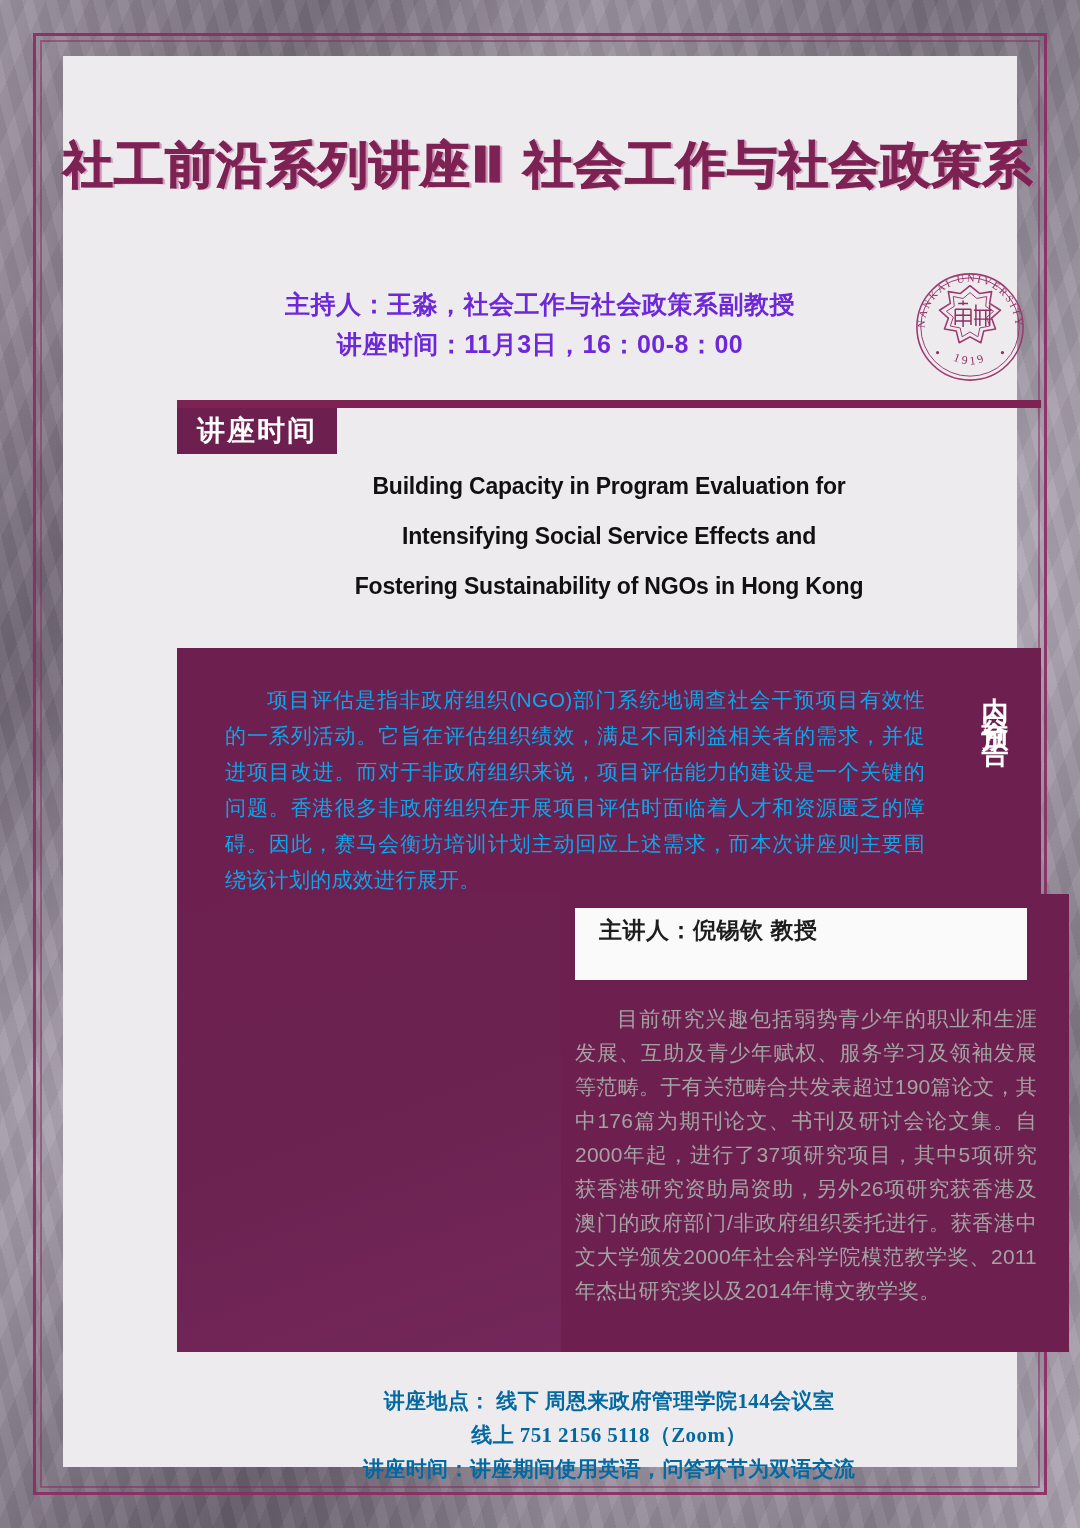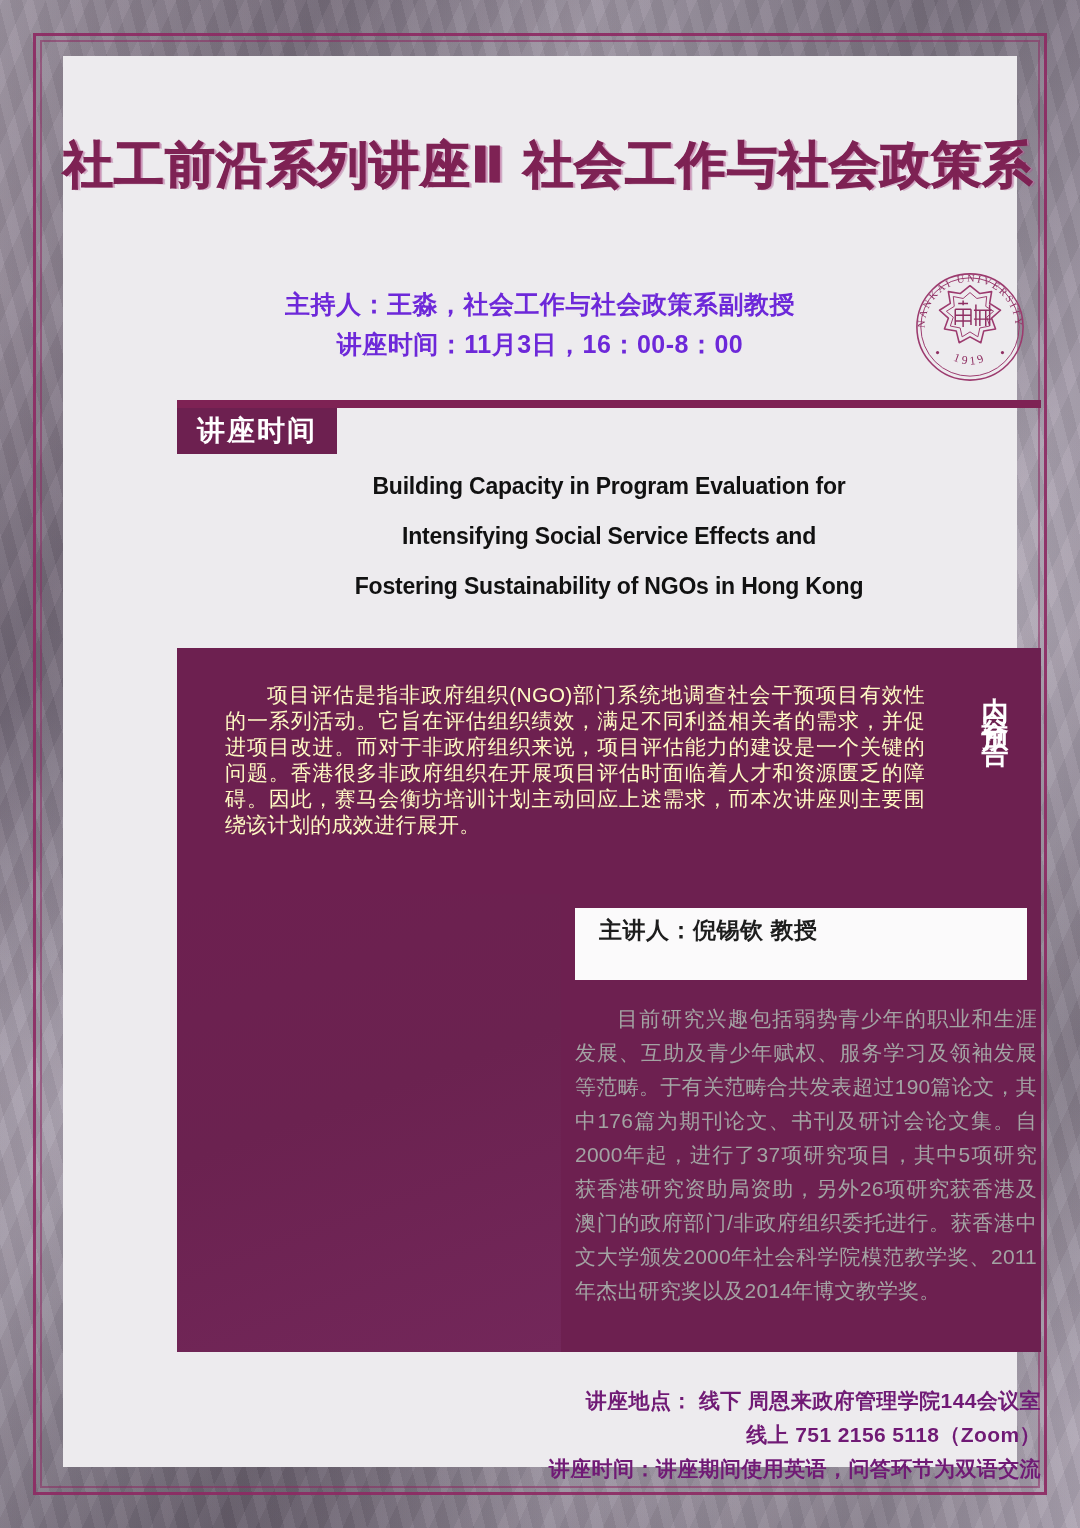--- a/index.html
+++ b/index.html
@@ -76,33 +76,33 @@
     letter-spacing:-.2px;
   }
   .topic-title div{white-space:nowrap;}
   
   .abstract-box{
     position:absolute;left:114px;top:592px;width:864px;height:246px;
     background:#6d2050;
   }
   .abstract-text{
     position:absolute;left:48px;top:34px;width:700px;
-    color:#fef9c3;font-size:21px;line-height:26px;
+    color:#0ea5e9;font-size:21px;line-height:36px;
     text-align:justify;text-indent:2em;letter-spacing:.3px;
   }
   .abstract-vert{
     position:absolute;right:24px;top:28px;
     writing-mode:vertical-rl;
     color:#ffffff;font-size:27px;font-weight:bold;
     letter-spacing:14px;line-height:44px;
   }
   
   .speaker-wrap{
     position:absolute;left:114px;top:838px;width:864px;height:458px;
-    background:#6d2050;overflow:hidden;
+    background:#6d2050;overflow:hidden;padding-left:28px;
   }
   .portrait{
     position:absolute;left:0;top:0;width:384px;height:458px;
     overflow:hidden;
   }
   .speaker-namecard{
     position:absolute;left:398px;top:14px;width:452px;height:72px;
     background:#fbfafb;
     padding:6px 0 0 24px;box-sizing:border-box;
   }
@@ -110,21 +110,21 @@
     color:#1d1d1d;font-size:23px;font-weight:bold;line-height:32px;letter-spacing:.5px;
   }
   .speaker-bio{
     position:absolute;left:398px;top:108px;width:462px;
     color:#a3a3a3;font-size:21px;line-height:34px;
     text-align:justify;text-indent:2em;letter-spacing:.2px;
   }
   
   .footer{
     position:absolute;left:114px;top:1328px;width:864px;
-    text-align:right;color:#701a75;
+    text-align:center;color:#0369a1;font-family:Liberation Serif, serif;
   }
   .footer div{
     font-size:21px;font-weight:bold;line-height:34px;letter-spacing:.4px;
   }
   
   .pbg{position:absolute;inset:0;background:linear-gradient(160deg,#6d2050,#6b2250 45%,#73275a);}
 </style>
 </head>
 <body>
 

